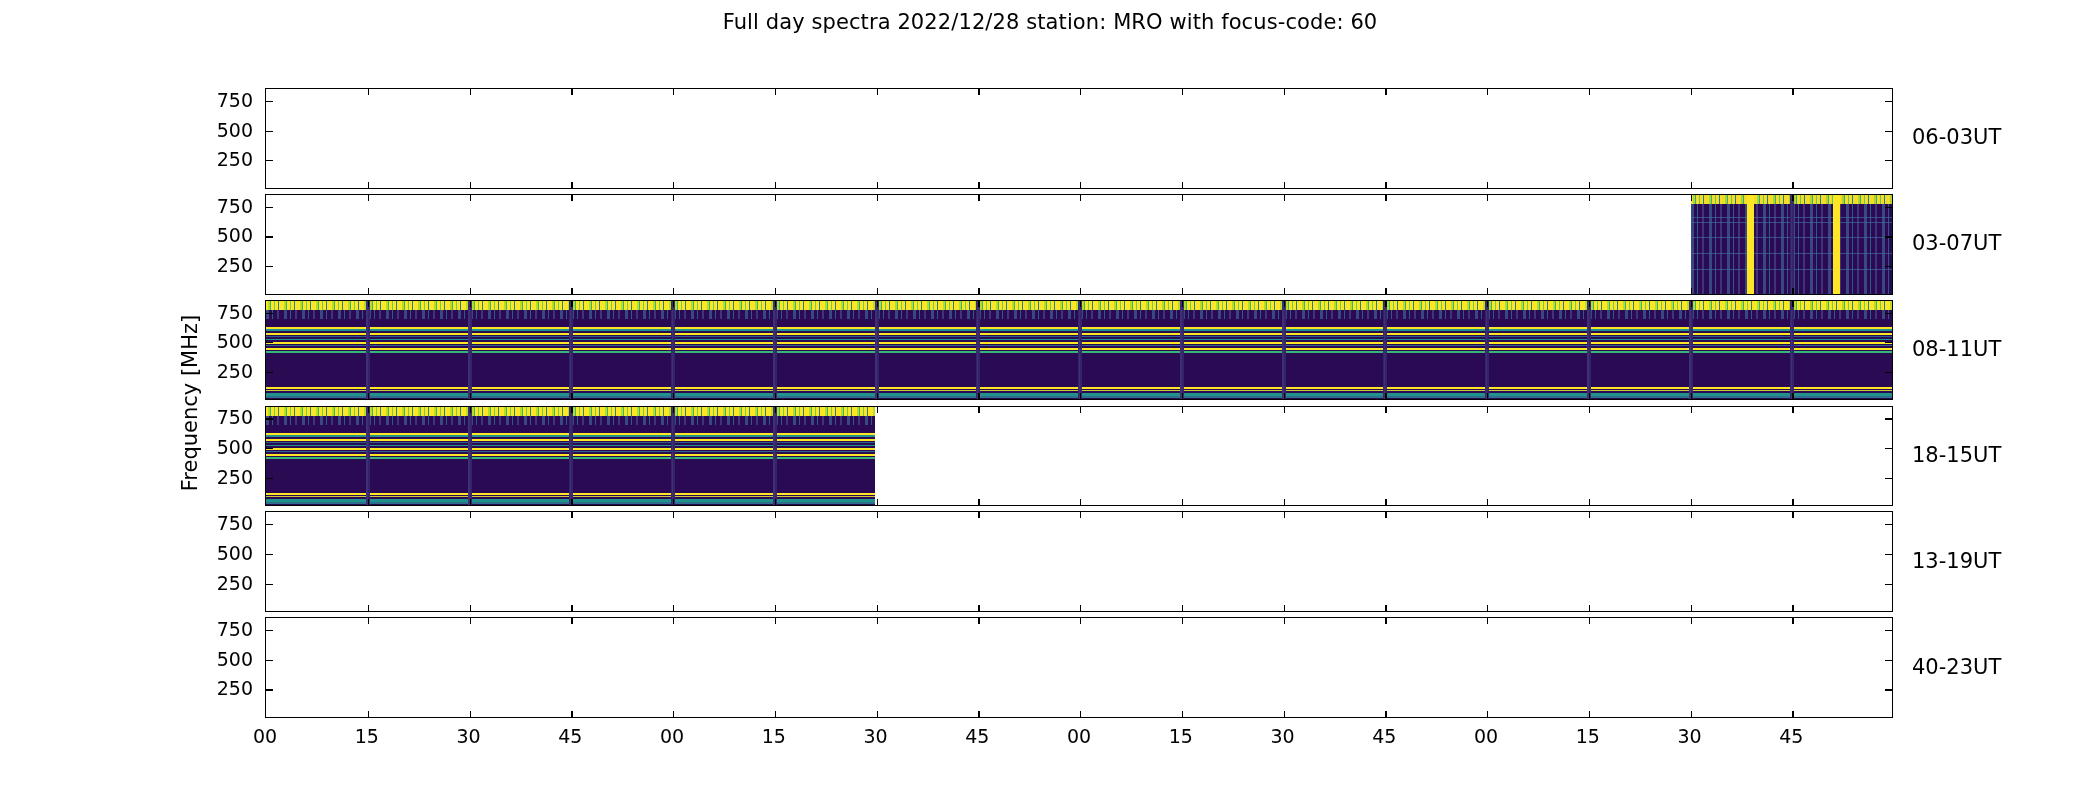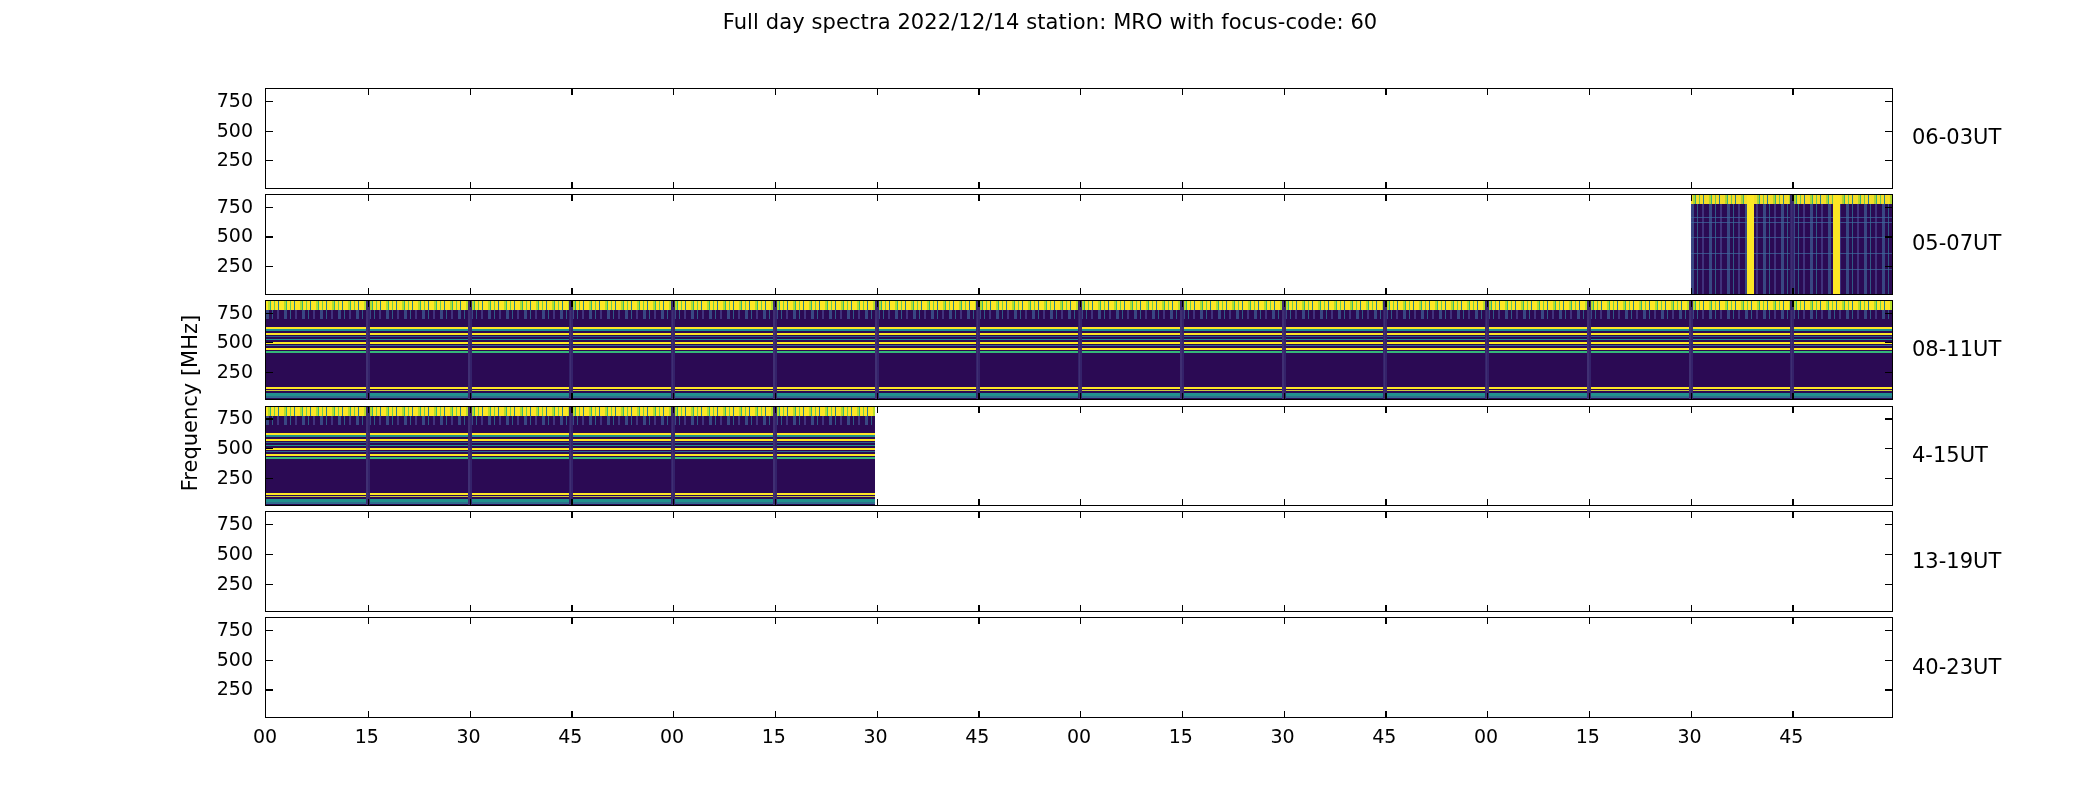--- a/index.html
+++ b/index.html
@@ -165,21 +165,21 @@
     color: #000000;
     white-space: nowrap;
     line-height: 21px;
   }
 </style>
 </head>
 <body>
 
 <div id="figure">
 
-  <div id="fig-title">Full day spectra 2022/12/14 station: MRO with focus-code: 60</div>
+  <div id="fig-title">Full day spectra 2022/12/28 station: MRO with focus-code: 60</div>
 
   <div id="ylabel" style="left: 175px; top: 613px; width: 420px;">Frequency [MHz]</div>
 
   <div id="panels">
       <div class="ytick-label" style="left: 183px; top: 90.8627px;">750</div>
       <div class="ytick-label" style="left: 183px; top: 120.52px;">500</div>
       <div class="ytick-label" style="left: 183px; top: 150.176px;">250</div>
       <div class="panel" style="top: 88px; height: 100.833px;">
         <div class="ytick-mark" style="left: 0px; top: 11.8627px;"></div>
         <div class="ytick-mark" style="right: 0px; top: 11.8627px;"></div>
@@ -860,20 +860,20 @@
       <div class="xtick-label" style="left: 1252.5px; top: 727px;">30</div>
       <div class="xtick-label" style="left: 1354.25px; top: 727px;">45</div>
       <div class="xtick-label" style="left: 1456px; top: 727px;">00</div>
       <div class="xtick-label" style="left: 1557.75px; top: 727px;">15</div>
       <div class="xtick-label" style="left: 1659.5px; top: 727px;">30</div>
       <div class="xtick-label" style="left: 1761.25px; top: 727px;">45</div>
     </div>
 
   <div id="rowlabels">
       <div class="row-label" style="top: 127.417px;">06-03UT</div>
-      <div class="row-label" style="top: 233.25px;">05-07UT</div>
+      <div class="row-label" style="top: 233.25px;">03-07UT</div>
       <div class="row-label" style="top: 339.083px;">08-11UT</div>
-      <div class="row-label" style="top: 444.917px;">4-15UT</div>
+      <div class="row-label" style="top: 444.917px;">18-15UT</div>
       <div class="row-label" style="top: 550.75px;">13-19UT</div>
       <div class="row-label" style="top: 656.583px;">40-23UT</div>
     </div>
 
 </div>
 
 </body></html>

